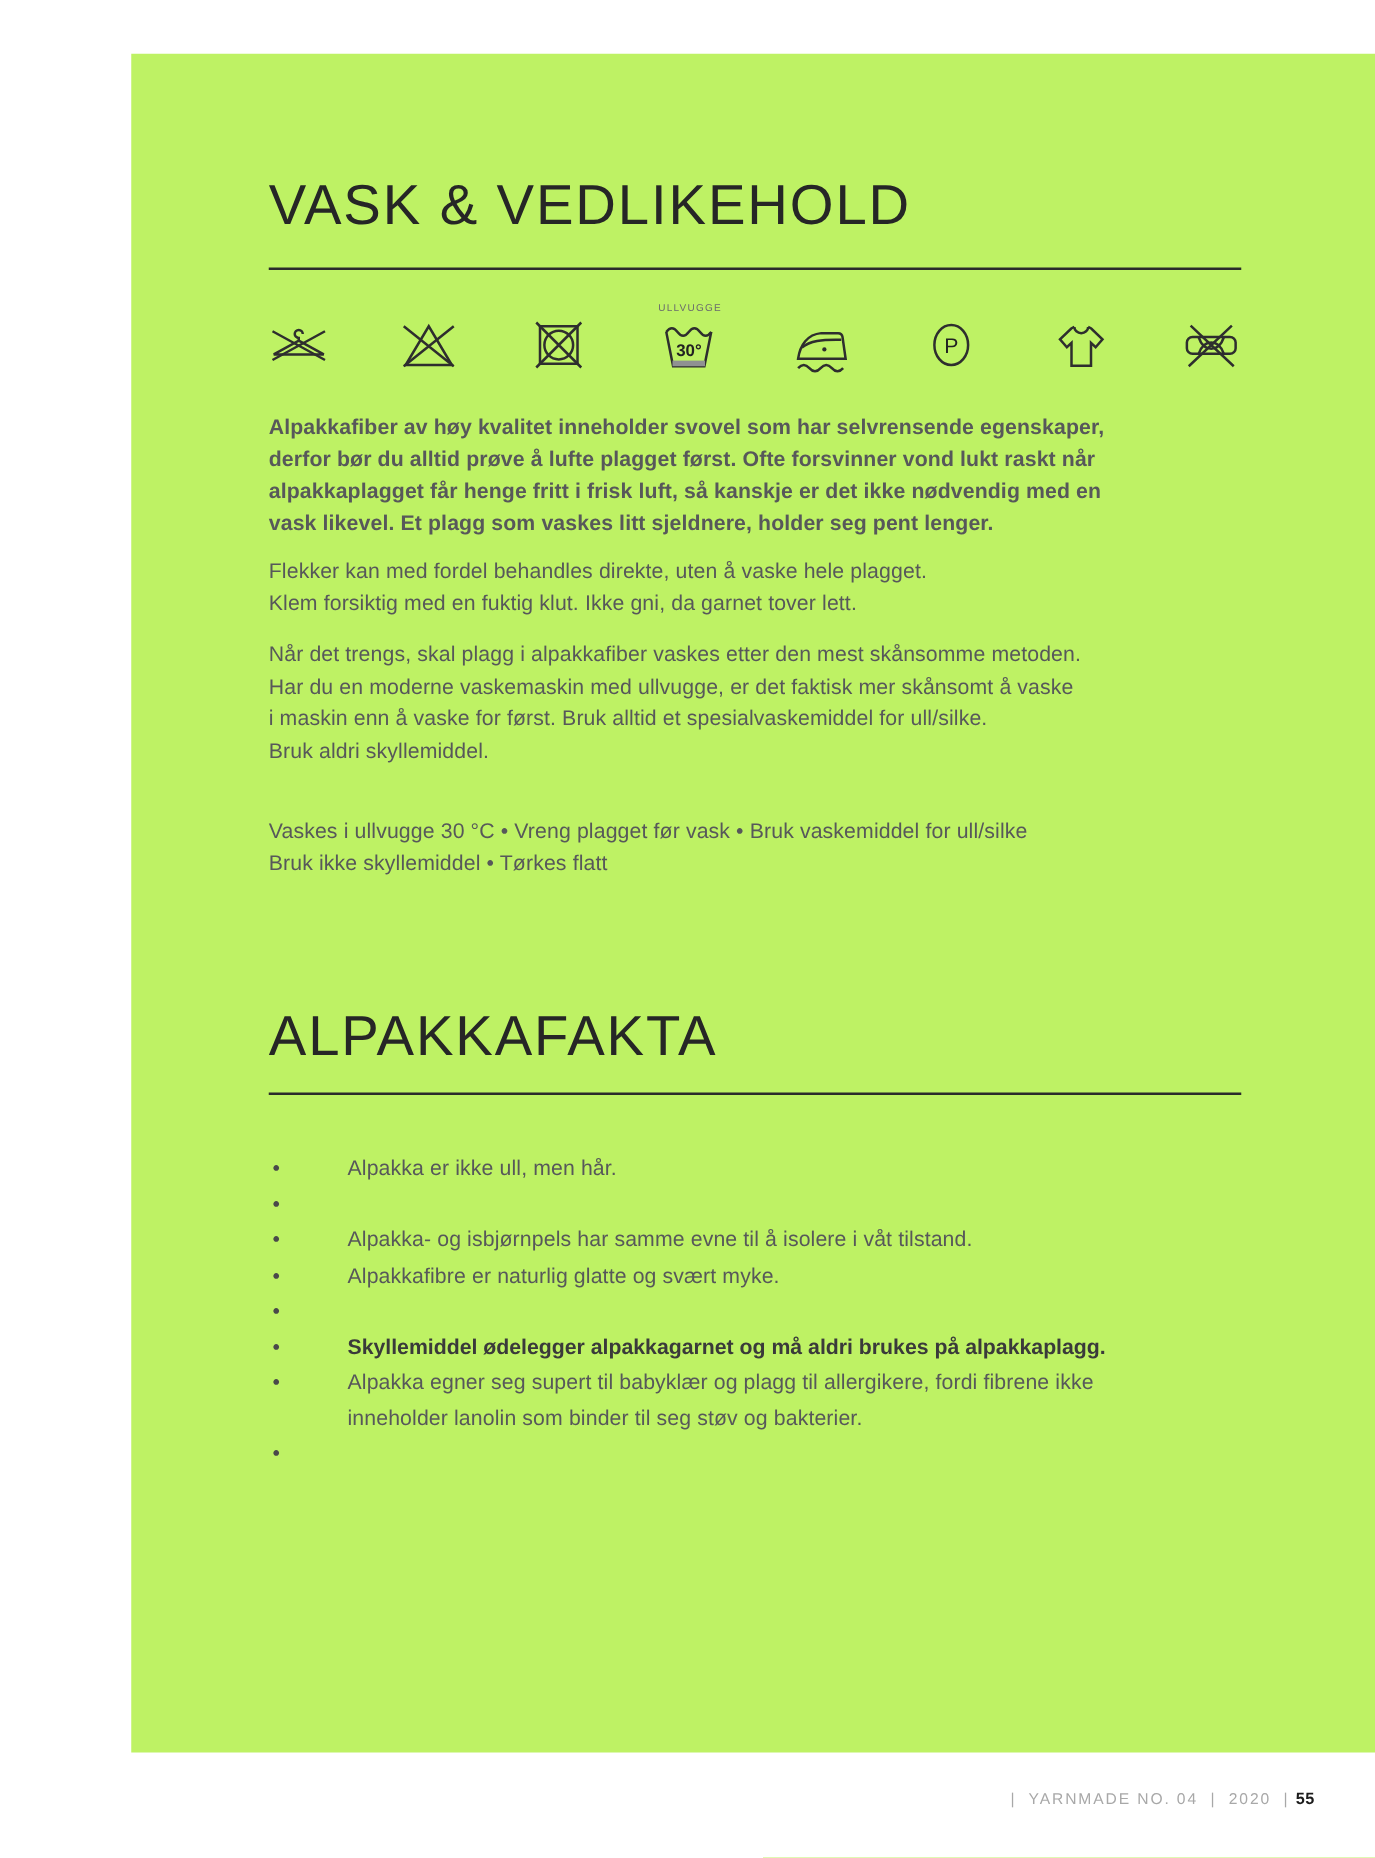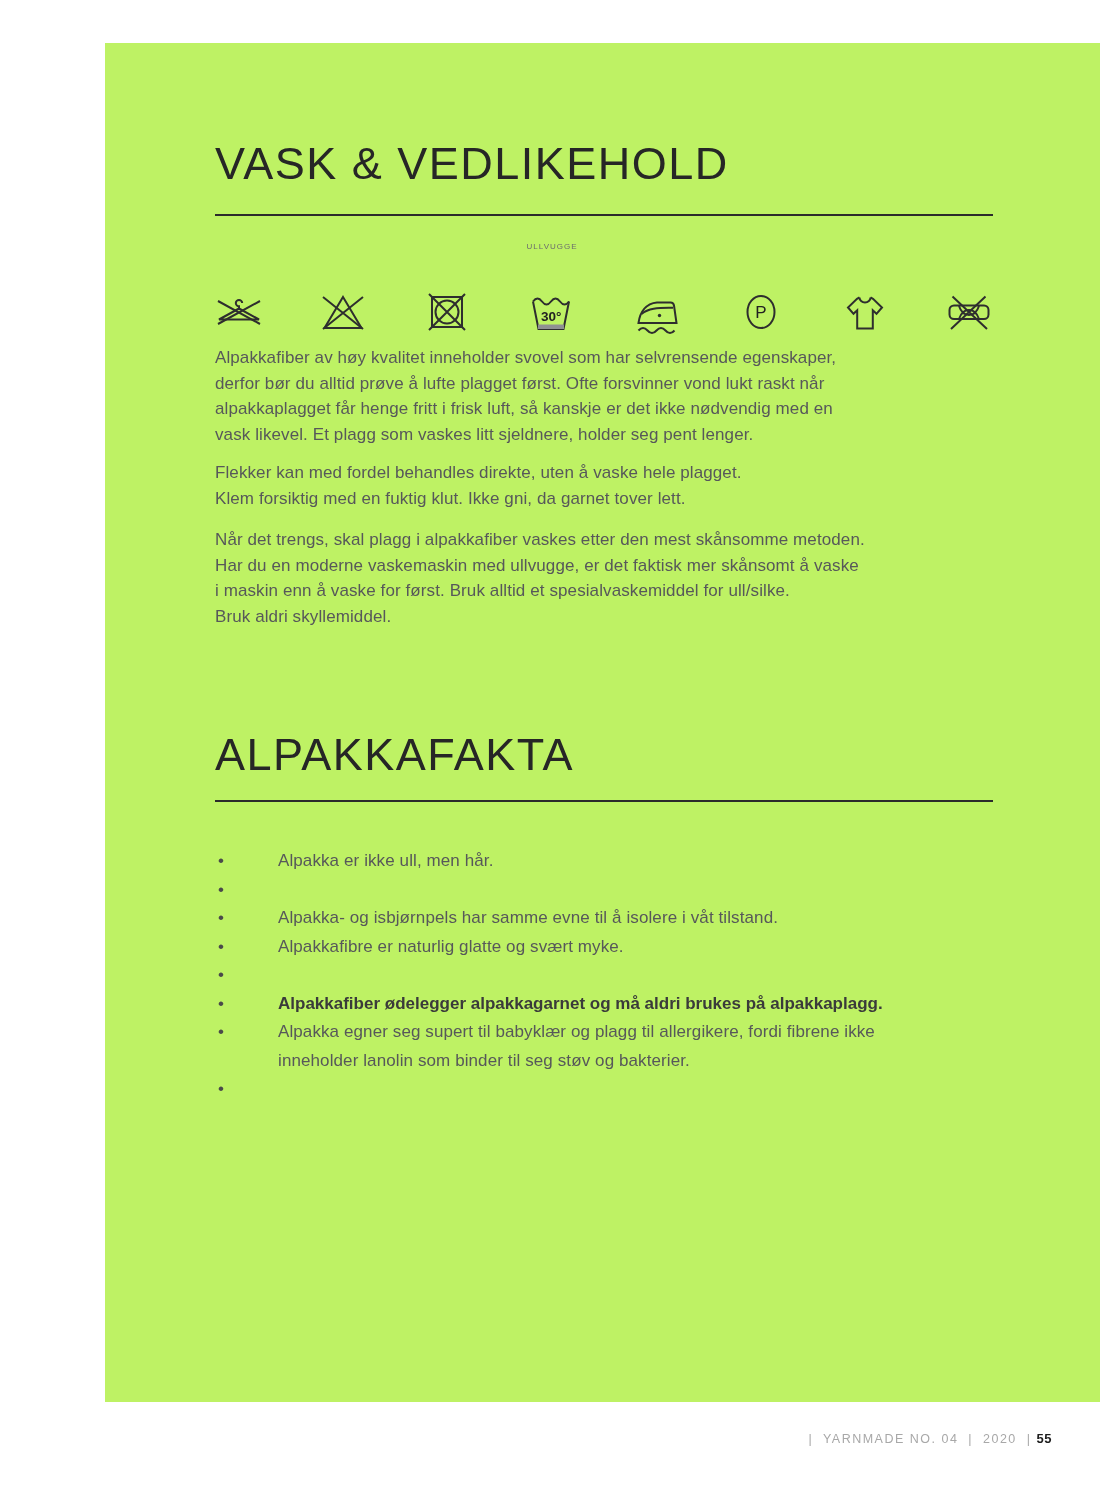--- a/index.html
+++ b/index.html
@@ -24,33 +24,33 @@
   }
   .rule {
     border:none; border-top:2px solid #2b2b2b;
     margin-top:27px; width:100%;
   }
 
   .icons-row {
     margin-top:26px;
     display:flex; justify-content:space-between; align-items:flex-end;
   }
-  .care-icon { display:flex; flex-direction:column; align-items:center;gap:36px; }
+  .care-icon { display:flex; flex-direction:column; align-items:center; }
   .care-icon svg { display:block; }
   .icon-label {
     font-size:8px; letter-spacing:1px; color:#6b6c6d;
     margin-bottom:1px; white-space:pre;
   }
 
   .body-text {
     white-space:pre;
     font-size:17px; line-height:25.5px; color:#57585a;
     margin-top:24px; letter-spacing:0.1px;
   }
-  .body-text.first { margin-top:9px; }
+  .body-text.first { margin-top:29px;font-weight:bold; }
   .body-text.p2 { margin-top:13px; }
   .body-text.p3 { margin-top:16px; }
   .care-summary { margin-top:39px; }
 
   .facts-title-block { margin-top:103px; }
   .facts-rule { margin-top:22px; }
 
   .facts-list { list-style:none; margin-top:45px; }
   .fact {
     display:flex; align-items:flex-start;
@@ -156,20 +156,22 @@
 derfor bør du alltid prøve å lufte plagget først. Ofte forsvinner vond lukt raskt når
 alpakkaplagget får henge fritt i frisk luft, så kanskje er det ikke nødvendig med en
 vask likevel. Et plagg som vaskes litt sjeldnere, holder seg pent lenger.</p>
     <p class="body-text p2">Flekker kan med fordel behandles direkte, uten å vaske hele plagget.
 Klem forsiktig med en fuktig klut. Ikke gni, da garnet tover lett.</p>
     <p class="body-text p3">Når det trengs, skal plagg i alpakkafiber vaskes etter den mest skånsomme metoden.
 Har du en moderne vaskemaskin med ullvugge, er det faktisk mer skånsomt å vaske
 i maskin enn å vaske for først. Bruk alltid et spesialvaskemiddel for ull/silke.
 Bruk aldri skyllemiddel.</p>
 
+    <p class="body-text care-summary">Vaskes i ullvugge 30 °C • Vreng plagget før vask • Bruk vaskemiddel for ull/silke
+Bruk ikke skyllemiddel • Tørkes flatt</p>
 
     <div class="facts-title-block">
       <h2 class="section-title">ALPAKKAFAKTA</h2>
       <hr class="rule facts-rule">
     </div>
 
     <ul class="facts-list">
       <li class="fact">
         <span class="marker">•</span>
         <span class="txt">Alpakka er ikke ull, men hår.</span>
@@ -183,21 +185,21 @@
       </li>
       <li class="fact">
         <span class="marker">•</span>
         <span class="txt">Alpakkafibre er naturlig glatte og svært myke.</span>
       </li>
       <li class="fact">
         <span class="marker">•</span>
       </li>
       <li class="fact bold">
         <span class="marker">•</span>
-        <span class="txt">Alpakkafiber ødelegger alpakkagarnet og må aldri brukes på alpakkaplagg.</span>
+        <span class="txt">Skyllemiddel ødelegger alpakkagarnet og må aldri brukes på alpakkaplagg.</span>
       </li>
       <li class="fact">
         <span class="marker">•</span>
         <span class="txt">Alpakka egner seg supert til babyklær og plagg til allergikere, fordi fibrene ikke
 inneholder lanolin som binder til seg støv og bakterier.</span>
       </li>
       <li class="fact">
         <span class="marker">•</span>
       </li>
     </ul>

